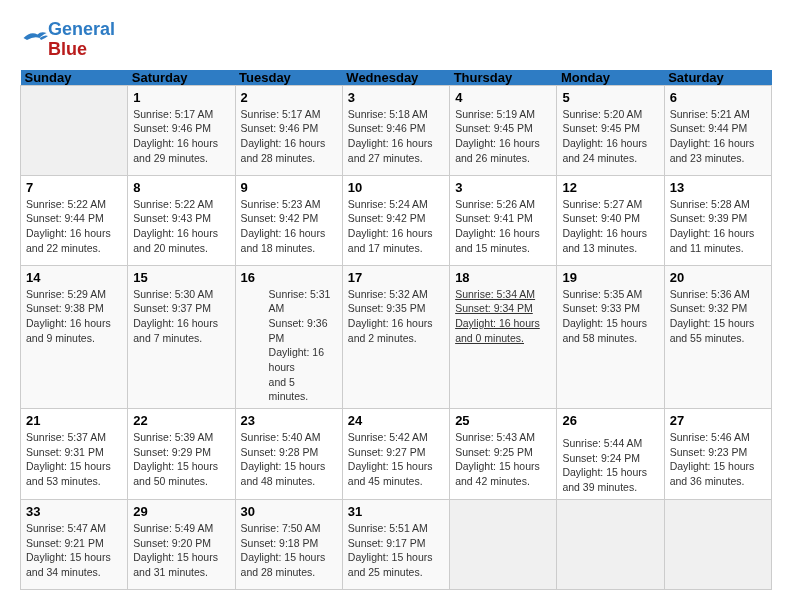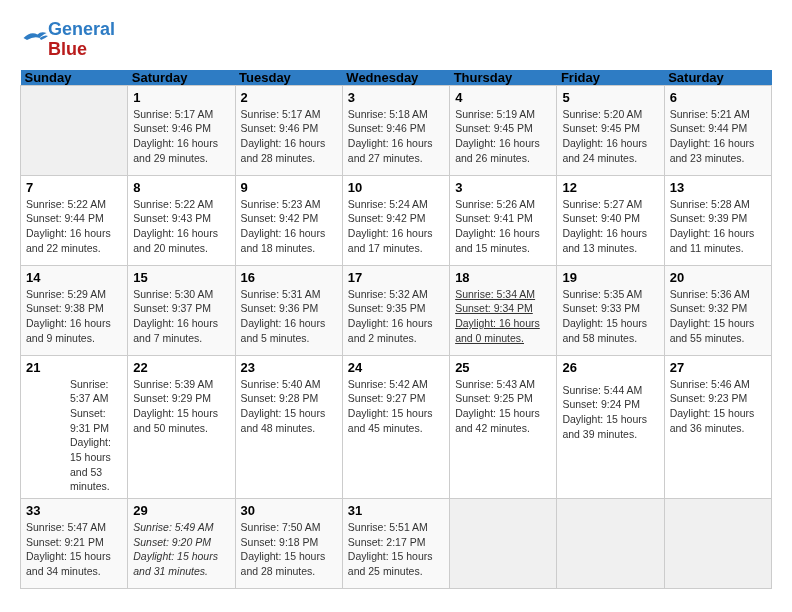--- a/index.html
+++ b/index.html
@@ -114,21 +114,21 @@
 </div>
 
 <table>
   <thead>
     <tr>
     <th>Sunday</th>
         <th>Saturday</th>
         <th>Tuesday</th>
         <th>Wednesday</th>
         <th>Thursday</th>
-        <th>Friday</th>
+        <th>Monday</th>
         <th>Saturday</th>
       </tr>
   </thead>
   <tbody id="calendar-body">
   <tr>
         <td class="empty"></td>
         <td>
           <span class="day-num">1</span>
           <div class="day-info" style="white-space: pre-line;">Sunrise: 5:17 AM
 Sunset: 9:46 PM
@@ -232,21 +232,21 @@
         </td>
         <td>
           <span class="day-num">15</span>
           <div class="day-info" style="white-space: pre-line;">Sunrise: 5:30 AM
 Sunset: 9:37 PM
 Daylight: 16 hours
 and 7 minutes.</div>
         </td>
         <td>
           <span class="day-num">16</span>
-          <div class="day-info" style="white-space: pre-line;">Sunrise: 5:31 AM
+          <div class="day-info" style="white-space: pre-line; margin-left: 28px;">Sunrise: 5:31 AM
 Sunset: 9:36 PM
 Daylight: 16 hours
 and 5 minutes.</div>
         </td>
         <td>
           <span class="day-num">17</span>
           <div class="day-info" style="white-space: pre-line;">Sunrise: 5:32 AM
 Sunset: 9:35 PM
 Daylight: 16 hours
 and 2 minutes.</div>
@@ -269,21 +269,21 @@
           <span class="day-num">20</span>
           <div class="day-info" style="white-space: pre-line;">Sunrise: 5:36 AM
 Sunset: 9:32 PM
 Daylight: 15 hours
 and 55 minutes.</div>
         </td>
       </tr>
       <tr>
         <td>
           <span class="day-num">21</span>
-          <div class="day-info" style="white-space: pre-line; margin-left: 44px;">Sunrise: 5:37 AM
+          <div class="day-info" style="white-space: pre-line;">Sunrise: 5:37 AM
 Sunset: 9:31 PM
 Daylight: 15 hours
 and 53 minutes.</div>
         </td>
         <td>
           <span class="day-num">22</span>
           <div class="day-info" style="white-space: pre-line;">Sunrise: 5:39 AM
 Sunset: 9:29 PM
 Daylight: 15 hours
 and 50 minutes.</div>
@@ -327,36 +327,36 @@
       <tr>
         <td>
           <span class="day-num">33</span>
           <div class="day-info" style="white-space: pre-line;">Sunrise: 5:47 AM
 Sunset: 9:21 PM
 Daylight: 15 hours
 and 34 minutes.</div>
         </td>
         <td>
           <span class="day-num">29</span>
-          <div class="day-info" style="white-space: pre-line; font-style: italic;">Sunrise: 5:49 AM
+          <div class="day-info" style="white-space: pre-line;">Sunrise: 5:49 AM
 Sunset: 9:20 PM
 Daylight: 15 hours
 and 31 minutes.</div>
         </td>
         <td>
           <span class="day-num">30</span>
           <div class="day-info" style="white-space: pre-line;">Sunrise: 7:50 AM
 Sunset: 9:18 PM
 Daylight: 15 hours
 and 28 minutes.</div>
         </td>
         <td>
           <span class="day-num">31</span>
           <div class="day-info" style="white-space: pre-line;">Sunrise: 5:51 AM
-Sunset: 2:17 PM
+Sunset: 9:17 PM
 Daylight: 15 hours
 and 25 minutes.</div>
         </td>
         <td class="empty"></td>
         <td class="empty"></td>
         <td class="empty"></td>
       </tr>
     </tbody>
 </table>
 

